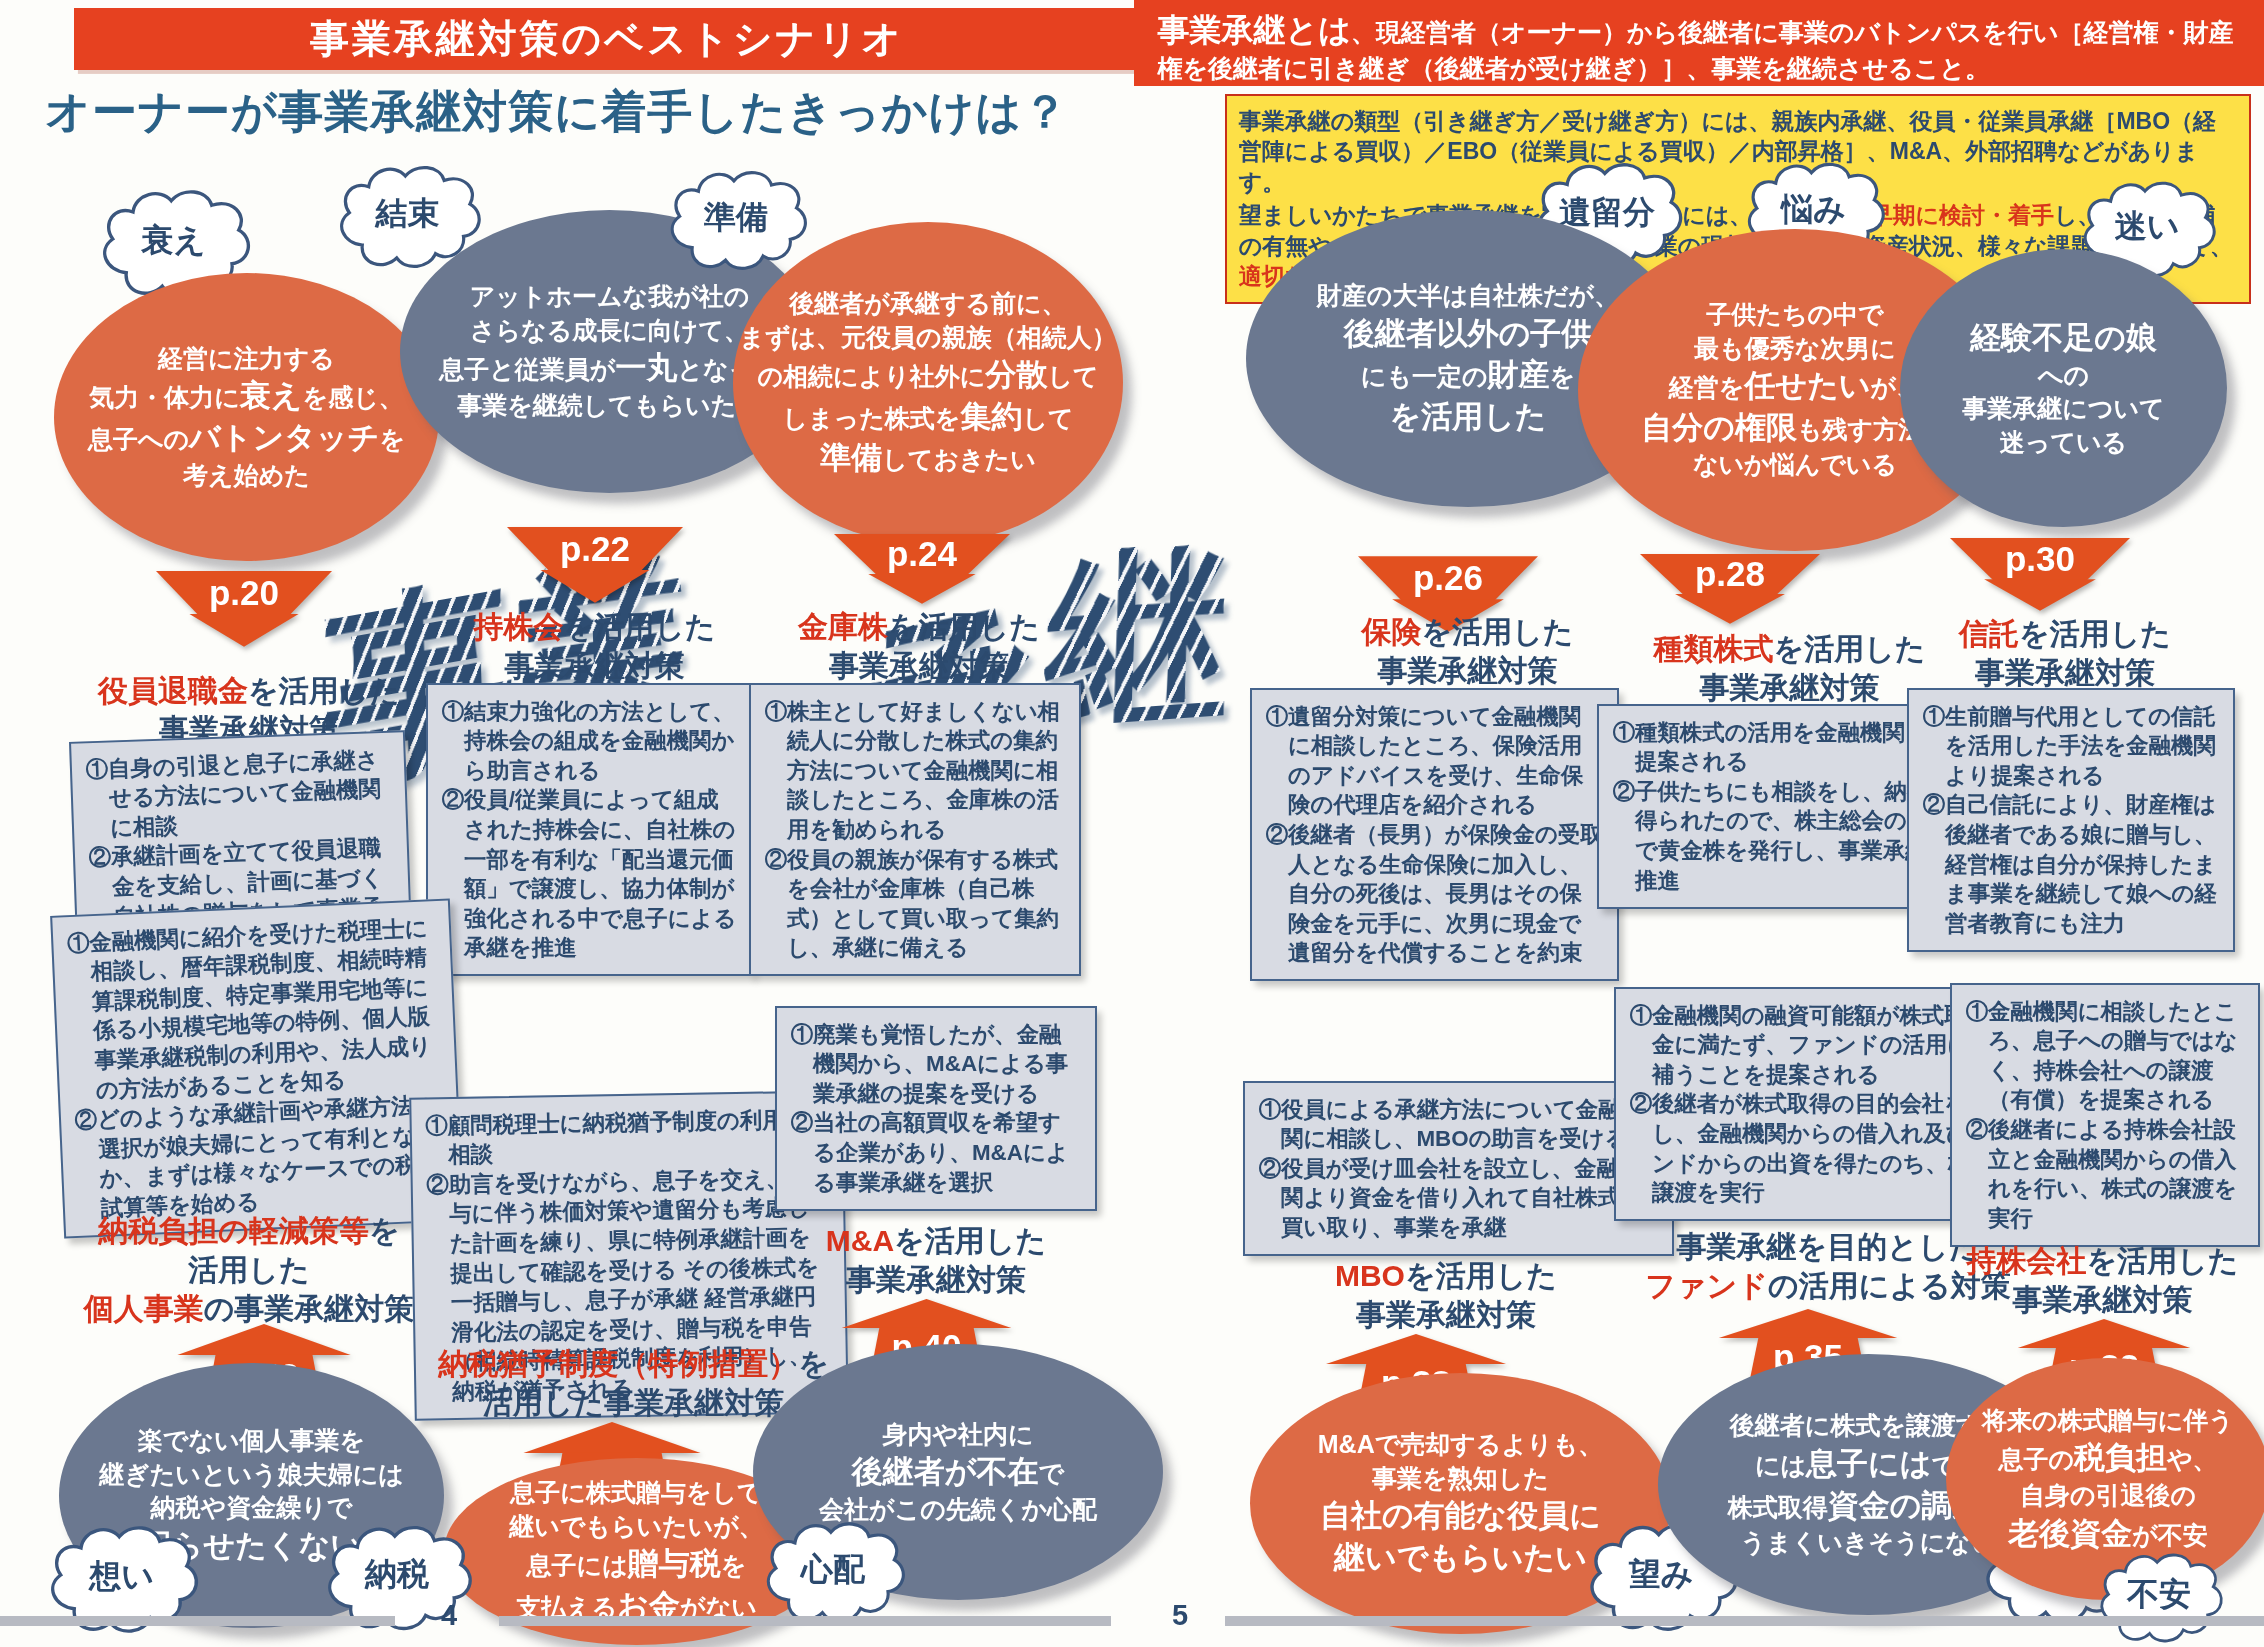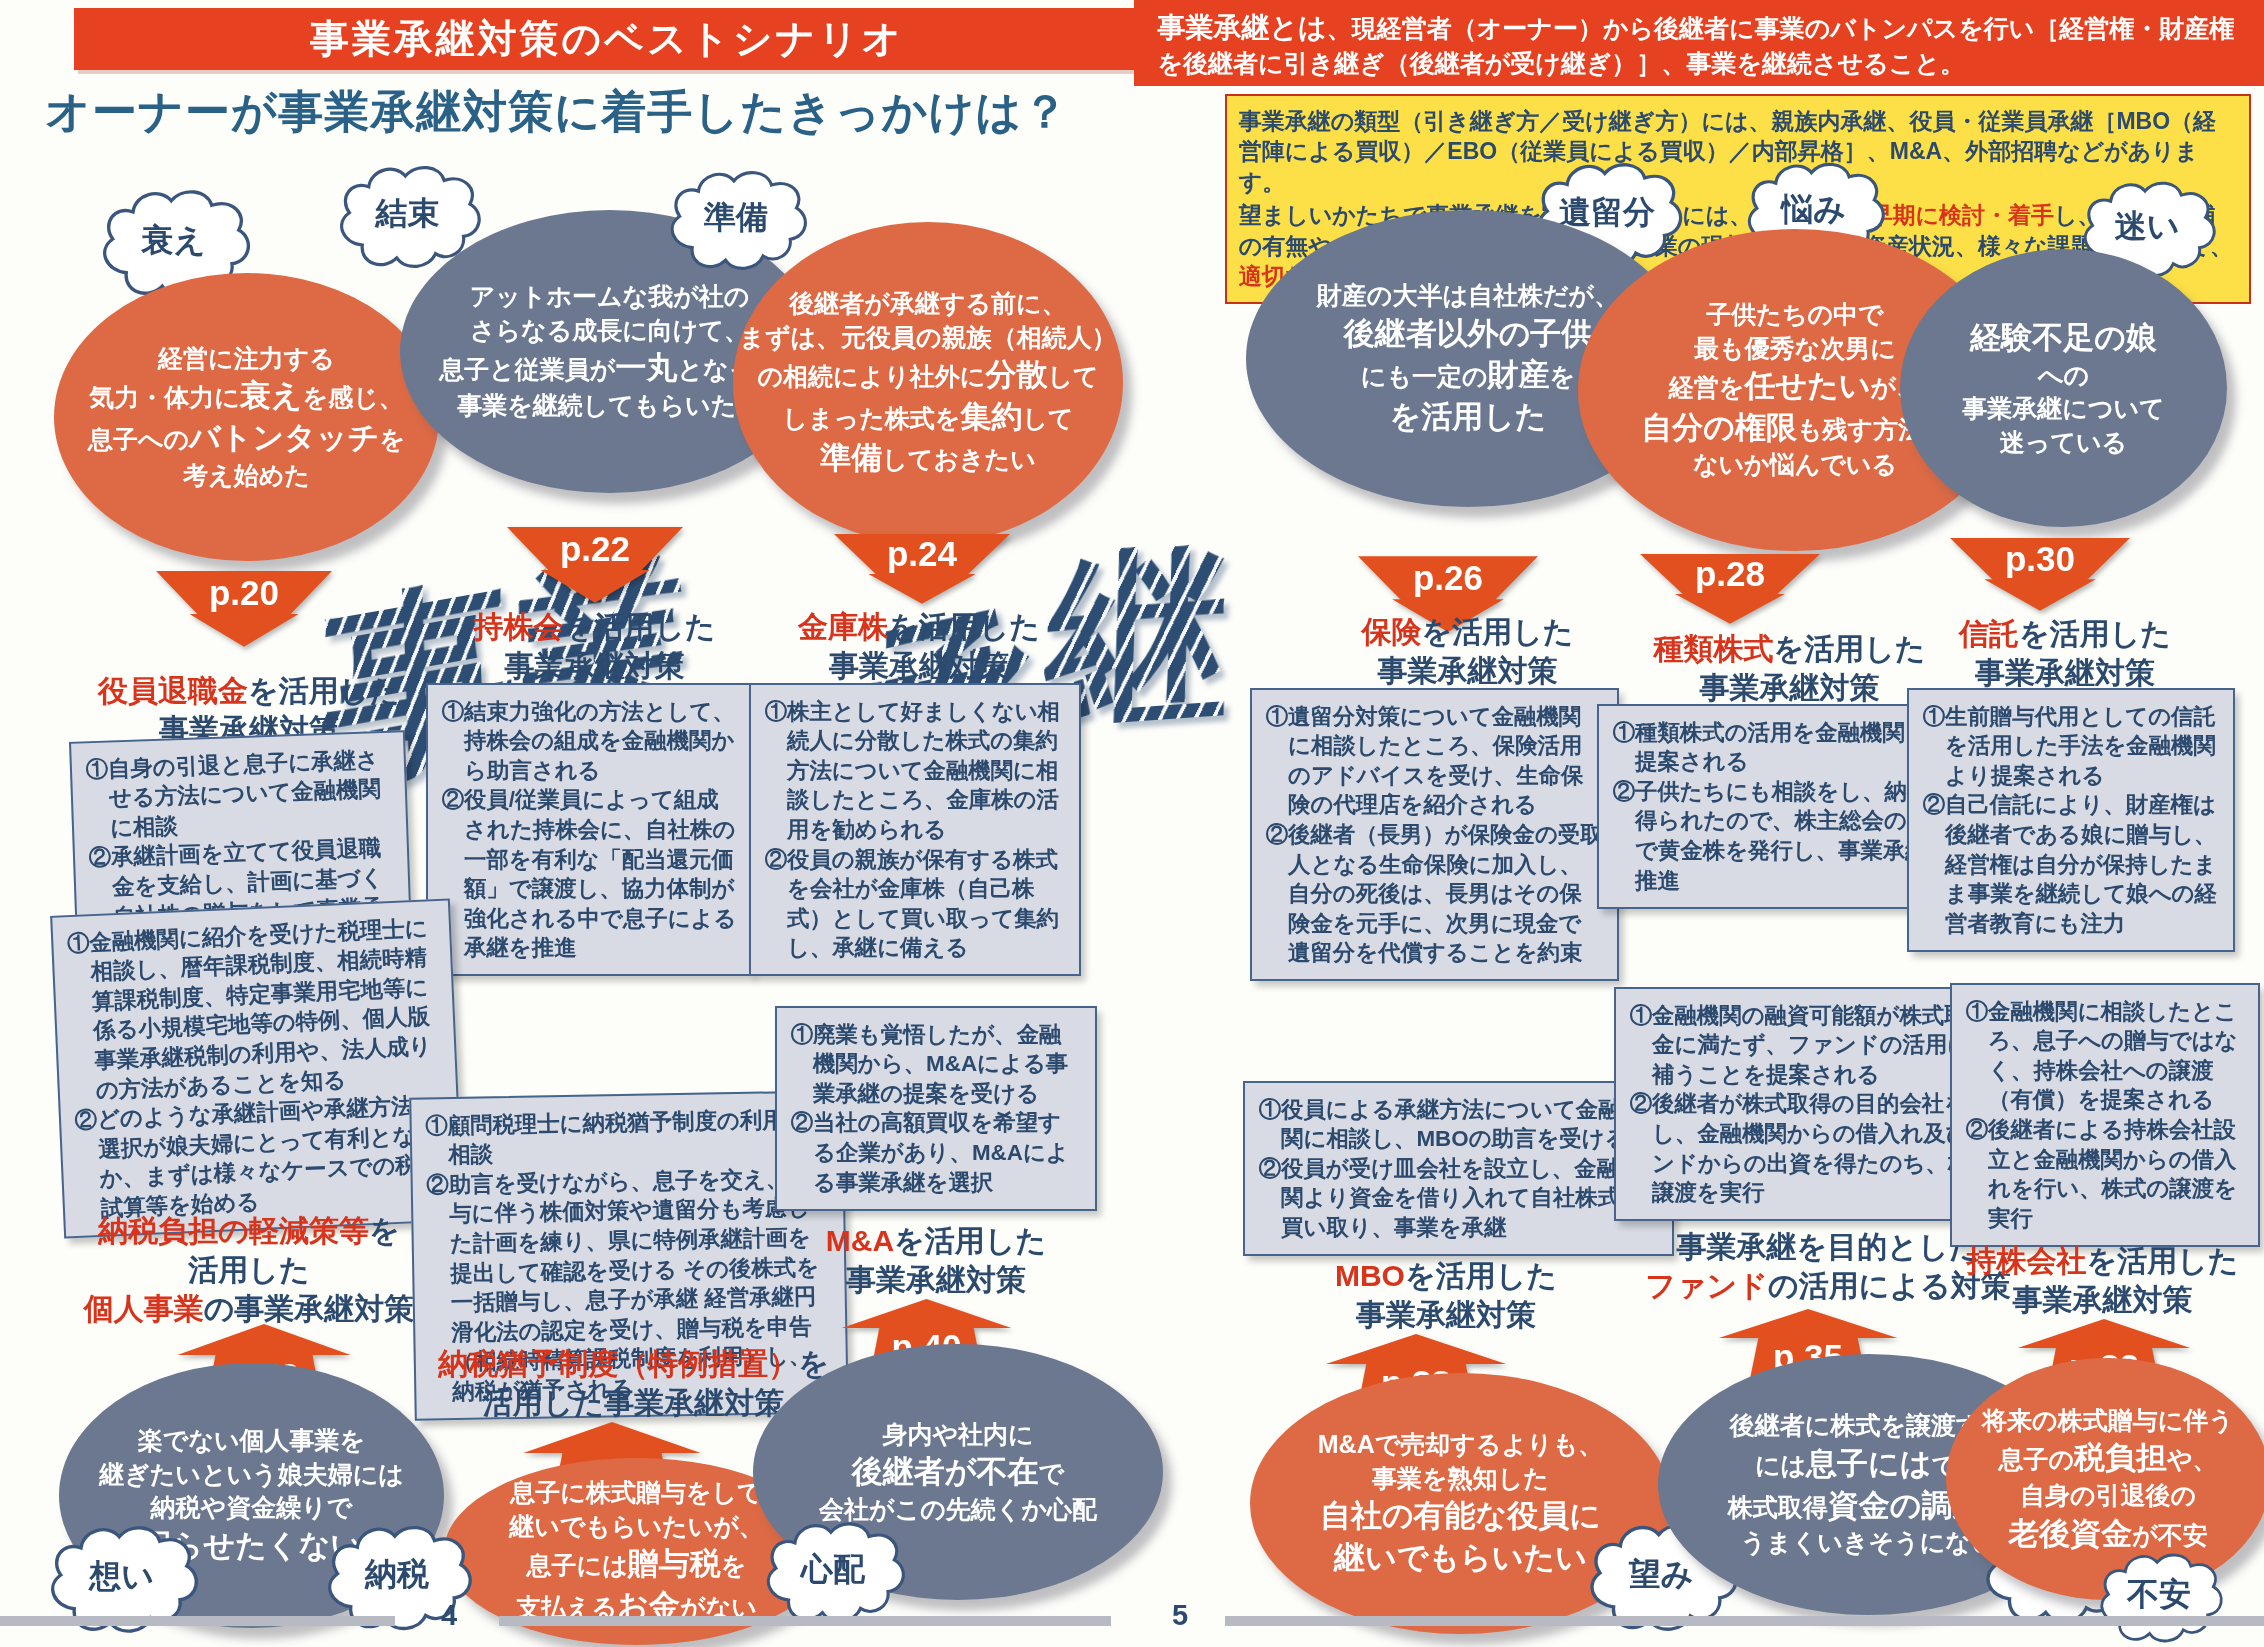--- a/index.html
+++ b/index.html
@@ -4,21 +4,21 @@
 <style>
   html,body{margin:0;padding:0;background:#e9e9e9;}
   #page{position:relative;width:2265px;height:1647px;background:#fdfdfa;overflow:hidden;
         font-family:"Liberation Sans",sans-serif;color:#2c4a6e;}
   
   .banner-left{position:absolute;left:54px;top:7.8px;width:1066px;height:62px;background:#e64120;
         color:#fff;display:flex;align-items:center;justify-content:center;font-size:39px;font-weight:800;
         letter-spacing:2.9px;box-shadow:3.9px 3.9px 0 rgba(150,30,5,.22);margin-left:20px;}
   .banner-right{position:absolute;left:1134px;top:0;width:1130px;height:86px;background:#e64120;color:#fff;
         padding:8.8px 17.6px 0 23.4px;box-sizing:border-box;font-size:25px;line-height:1.35;font-weight:600;}
-  .banner-right .lead{font-size:28px;font-weight:800;}
+  .banner-right .lead{font-size:32px;font-weight:800;}
   .subtitle{position:absolute;left:45px;top:82px;font-size:45px;font-weight:800;color:#2a6187;letter-spacing:1px;font-family:Liberation Serif, serif;}
   .infobox{position:absolute;left:1225px;top:94px;width:1026px;background:#fde047;border:2.9px solid #c8301a;
         padding:6.8px 11.7px;box-sizing:border-box;}
   .infobox p{margin:2.9px 0;font-size:23px;line-height:1.33;font-weight:600;color:#2c4a6e;}
   .red{color:#d8341c;}
   
   .kanji{position:absolute;font-weight:800;color:#2e4d72;line-height:1;
         filter:drop-shadow(5.9px 6.8px 2.9px rgba(46,77,114,.35));}
   @supports (-webkit-background-clip: text){
     .kanji{background:repeating-linear-gradient(115deg,#2e4d72 0 12.7px,#f5f6f8 12.7px 16.6px);

